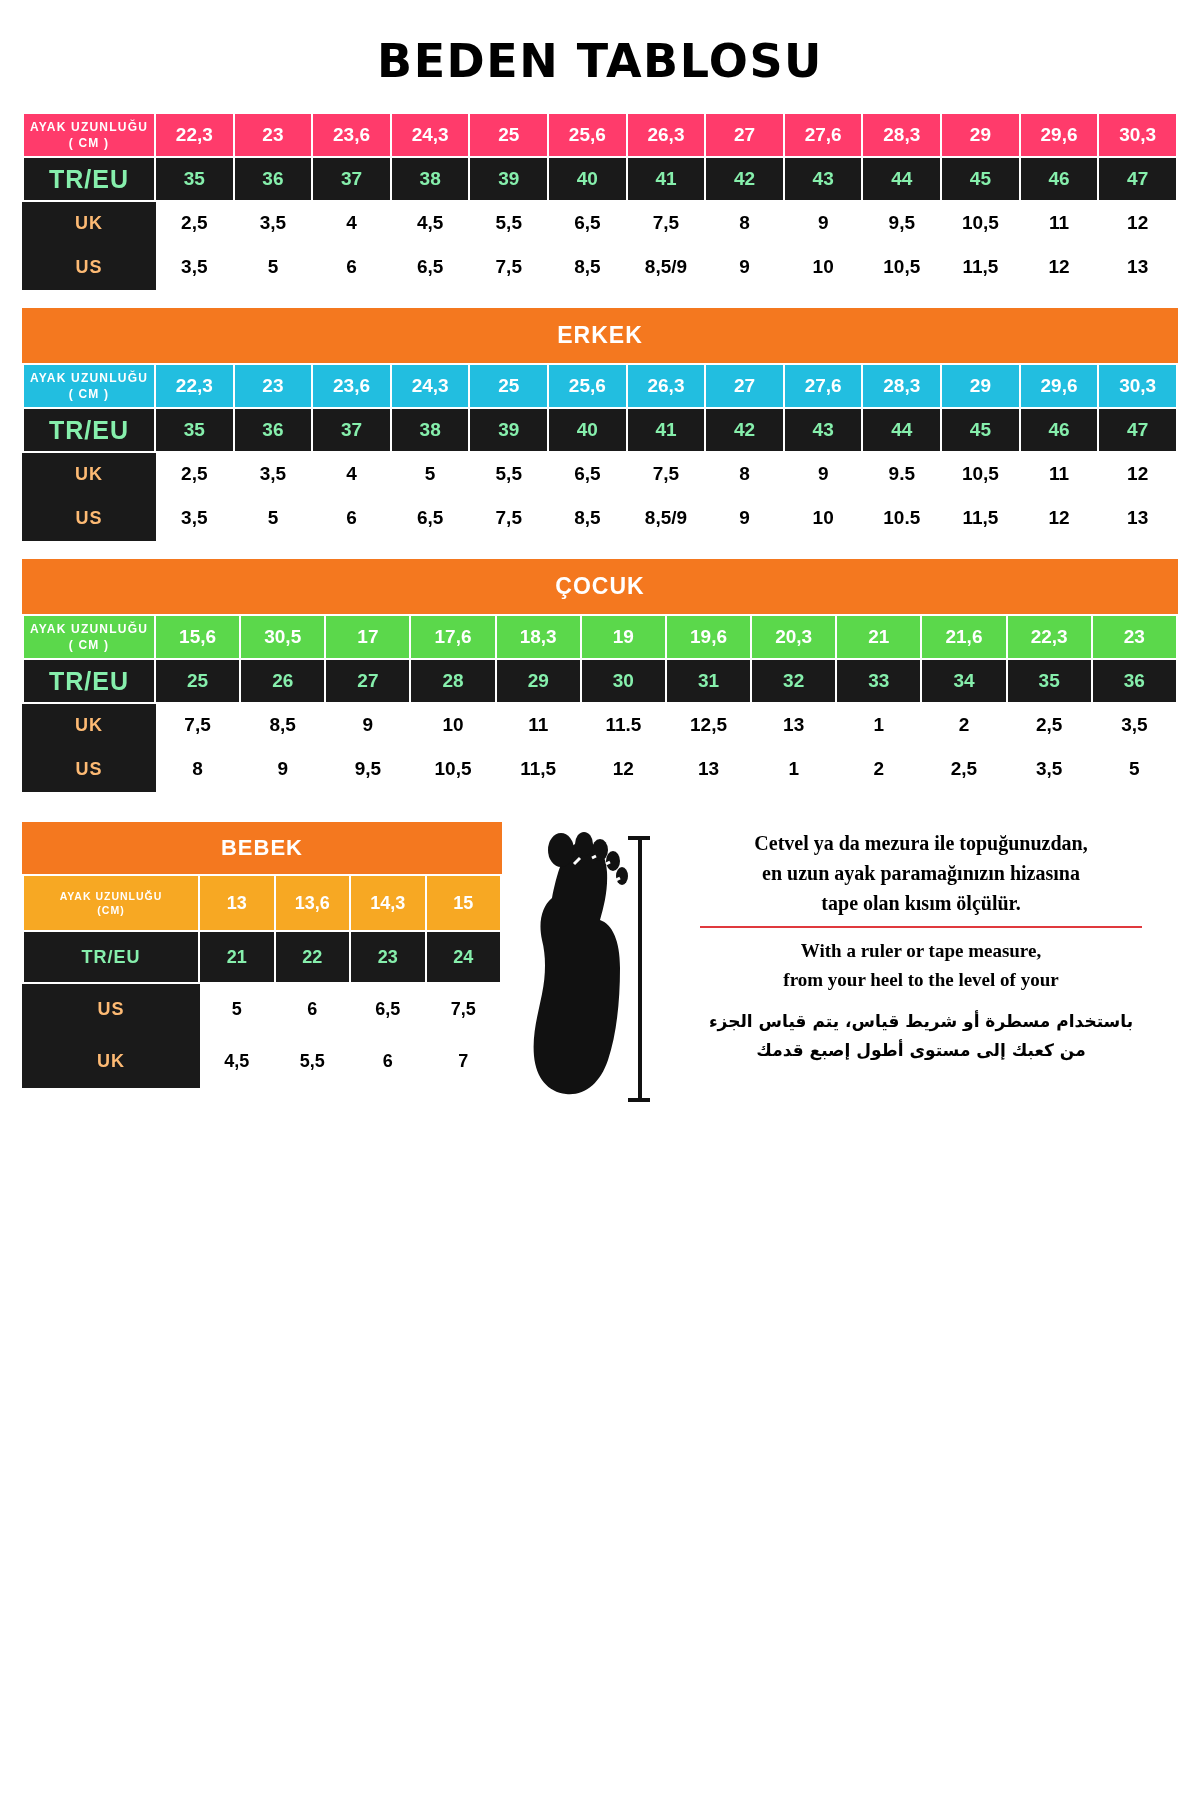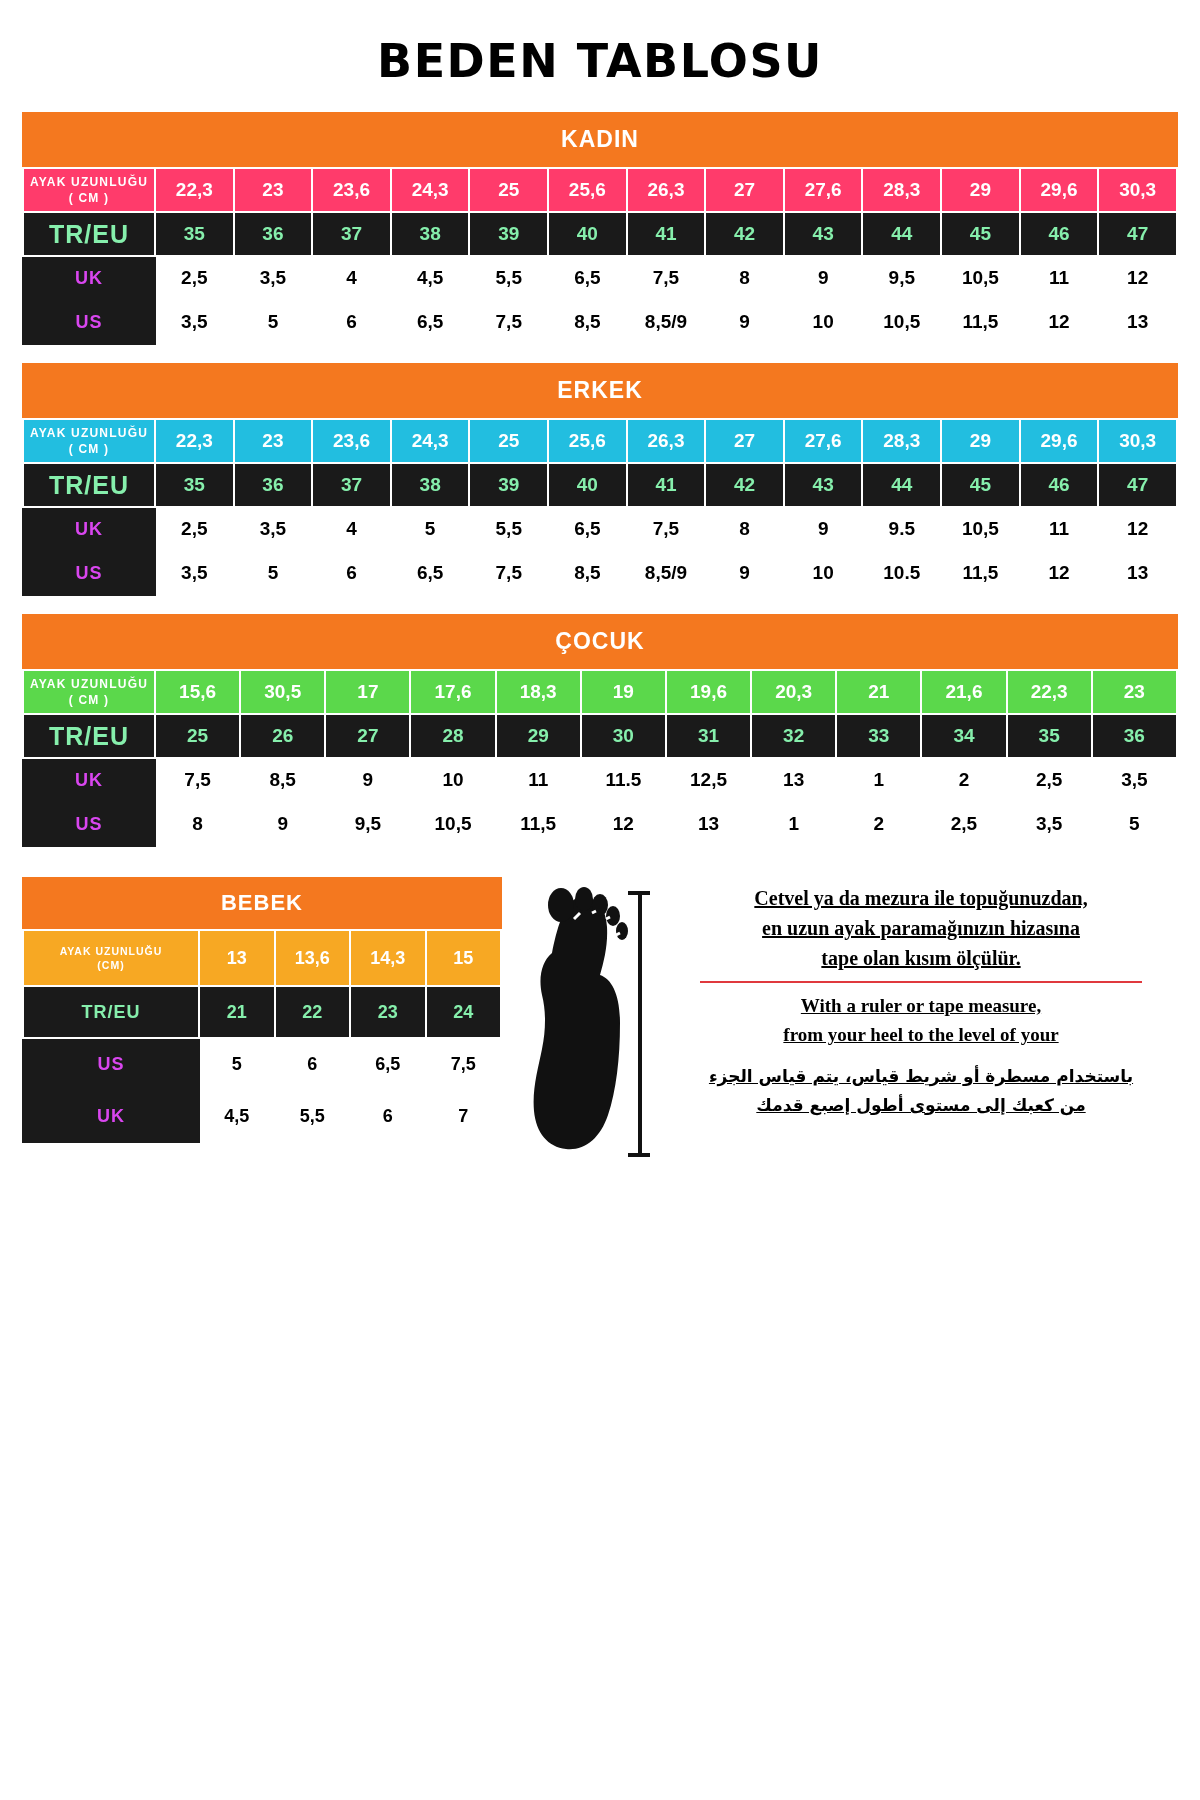--- a/index.html
+++ b/index.html
@@ -86,21 +86,21 @@
   }
   .row-plain td {
     background: #ffffff;
     color: #000;
     height: 50px;
     font-size: 19px;
     border: 2px solid #1a1a1a;
   }
   .row-plain td.label {
     background: #1a1a1a;
-    color: #d946ef;
+    color: #fdba74;
     font-size: 18px;
     border: 2px solid #1a1a1a;
   }
   
   .kadin .row-foot td { background: #FF3B6B; color: #ffffff; }
   .kadin .row-foot td.label { background: #FF3B6B; color: #ffffff; }
   .erkek .row-foot td { background: #22BEE0; color: #ffffff; }
   .erkek .row-foot td.label { background: #22BEE0; color: #ffffff; }
   .cocuk .row-foot td { background: #5BD84B; color: #ffffff; }
   .cocuk .row-foot td.label { background: #5BD84B; color: #ffffff; }
@@ -123,21 +123,20 @@
   .bebek td.label.small { font-size: 10.5px; letter-spacing: 1px; }
   .bebek .row-foot td { height: 52px; font-size: 15px; }
   .bebek .row-tr td { height: 48px; font-size: 22px; }
   .bebek .row-plain td { height: 48px; font-size: 18px; }
 
   .measure-block {
     flex: 1;
     display: flex;
     gap: 14px;
     padding-top: 14px;
-    text-decoration: underline;
   }
   .foot-graphic {
     flex: 0 0 130px;
     display: flex;
     align-items: flex-start;
     justify-content: center;
     padding-top: 4px;
   }
   .measure-text {
     flex: 1;
@@ -172,21 +171,20 @@
   }
 </style>
 </head>
 <body>
 
 <div class="page">
 
   <div class="main-title">BEDEN TABLOSU</div>
 
   <div class="section kadin">
-    <div class="section-header">KADIN</div>
     <table class="sizes">
       <tbody>
           <tr class="row-foot">
         <td class="label small">
           <span>AYAK UZUNLUĞU</span><br>
           <span>( CM )</span>
         </td>
         <td>22,3</td>
         <td>23</td>
         <td>23,6</td>

